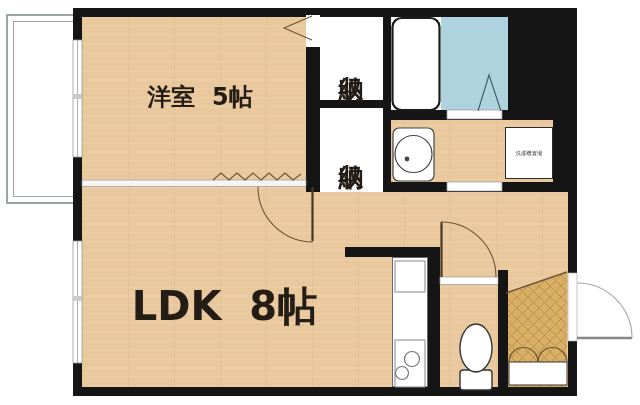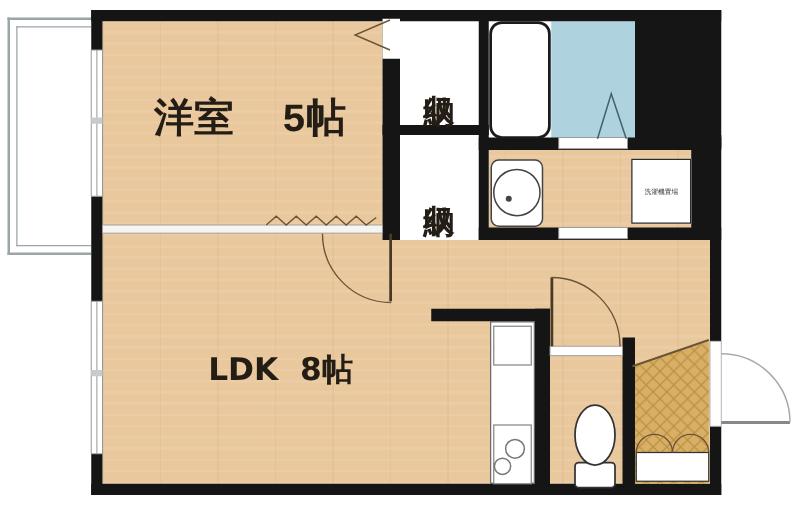--- a/index.html
+++ b/index.html
@@ -107,16 +107,16 @@
   <polygon points="508,292 567,273 567,387 508,387" fill="url(#hatch)"></polygon>
   <line x1="506" y1="293" x2="567" y2="272" stroke="#6b5436" stroke-width="1.5"></line>
   <rect x="509" y="362" width="58" height="23" fill="#ffffff" stroke="#333" stroke-width="1"></rect>
   <path d="M509,362 A14.5,14.5 0 0 1 538,362" fill="none" stroke="#6b5436" stroke-width="1.1"></path>
   <path d="M538,362 A14.5,14.5 0 0 1 567,362" fill="none" stroke="#6b5436" stroke-width="1.1"></path>
   <rect x="568" y="273" width="9" height="68" fill="#ffffff" stroke="#aaa" stroke-width="0.7"></rect>
   <line x1="577" y1="338" x2="632" y2="338" stroke="#888" stroke-width="2.5"></line>
   <path d="M577,283 A55,55 0 0 1 632,338" fill="none" stroke="#aaa" stroke-width="1.2"></path>
 </svg>
 
-<div class="abs label" style="left:95px;top:78px;width:210px;height:38px;font-size:32px;font-family:Liberation Mono, monospace;">洋室  5帖</div>
-<div class="abs label" style="left:112px;top:274px;width:225px;height:42px;font-size:25px;">LDK  8帖</div>
+<div class="abs label" style="left:95px;top:78px;width:210px;height:38px;font-size:24px;">洋室  5帖</div>
+<div class="abs label" style="left:112px;top:285px;width:225px;height:42px;font-size:40px;">LDK  8帖</div>
 <div class="abs label vlabel" style="left:319px;top:16px;width:64px;height:82px;font-size:25px;">収納</div>
 <div class="abs label vlabel" style="left:319px;top:110px;width:64px;height:70px;font-size:25px;">収納</div>
 
 </body></html>

